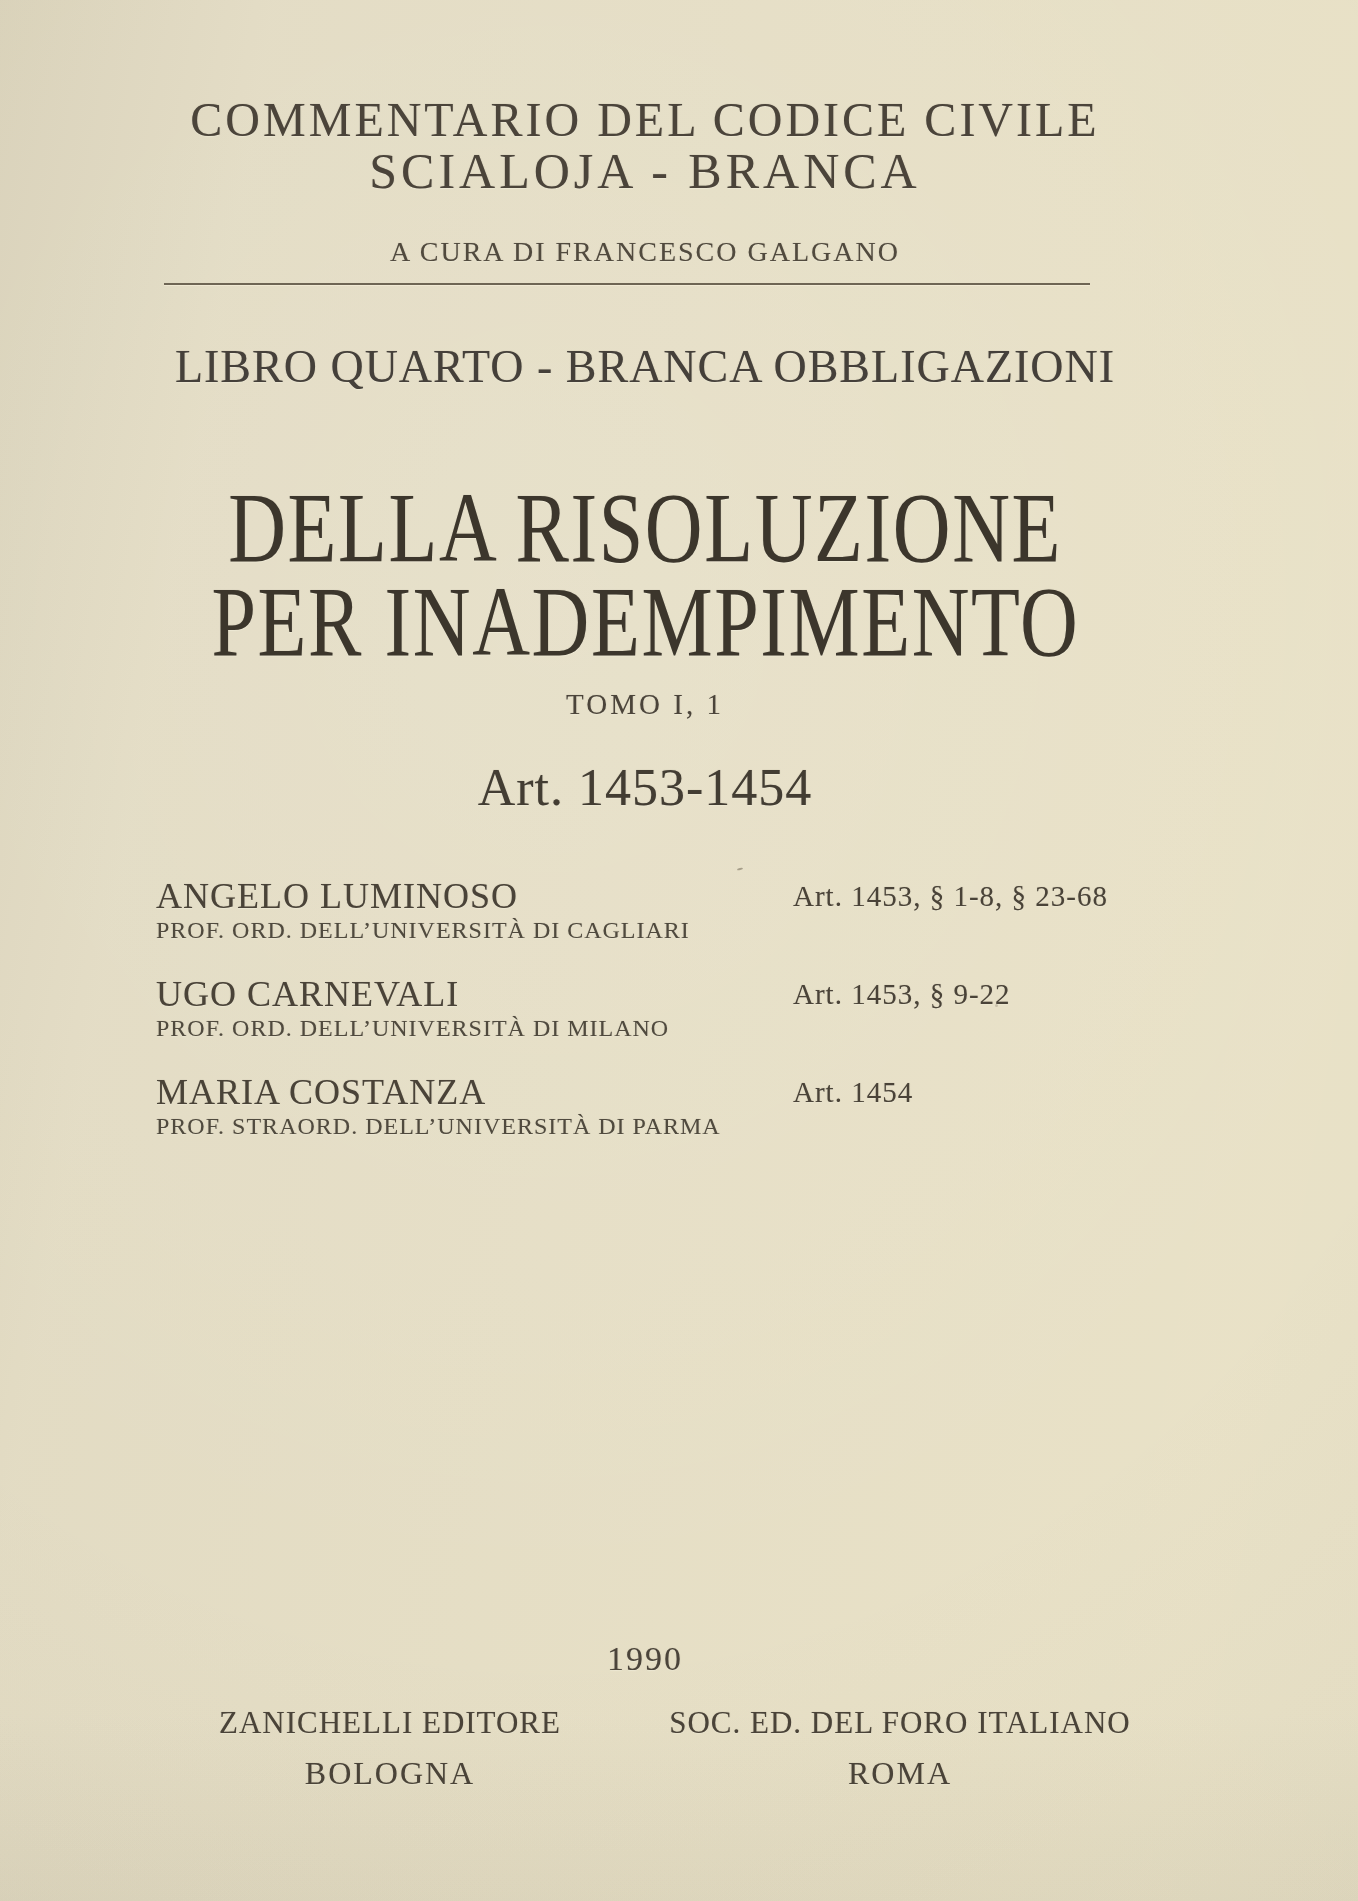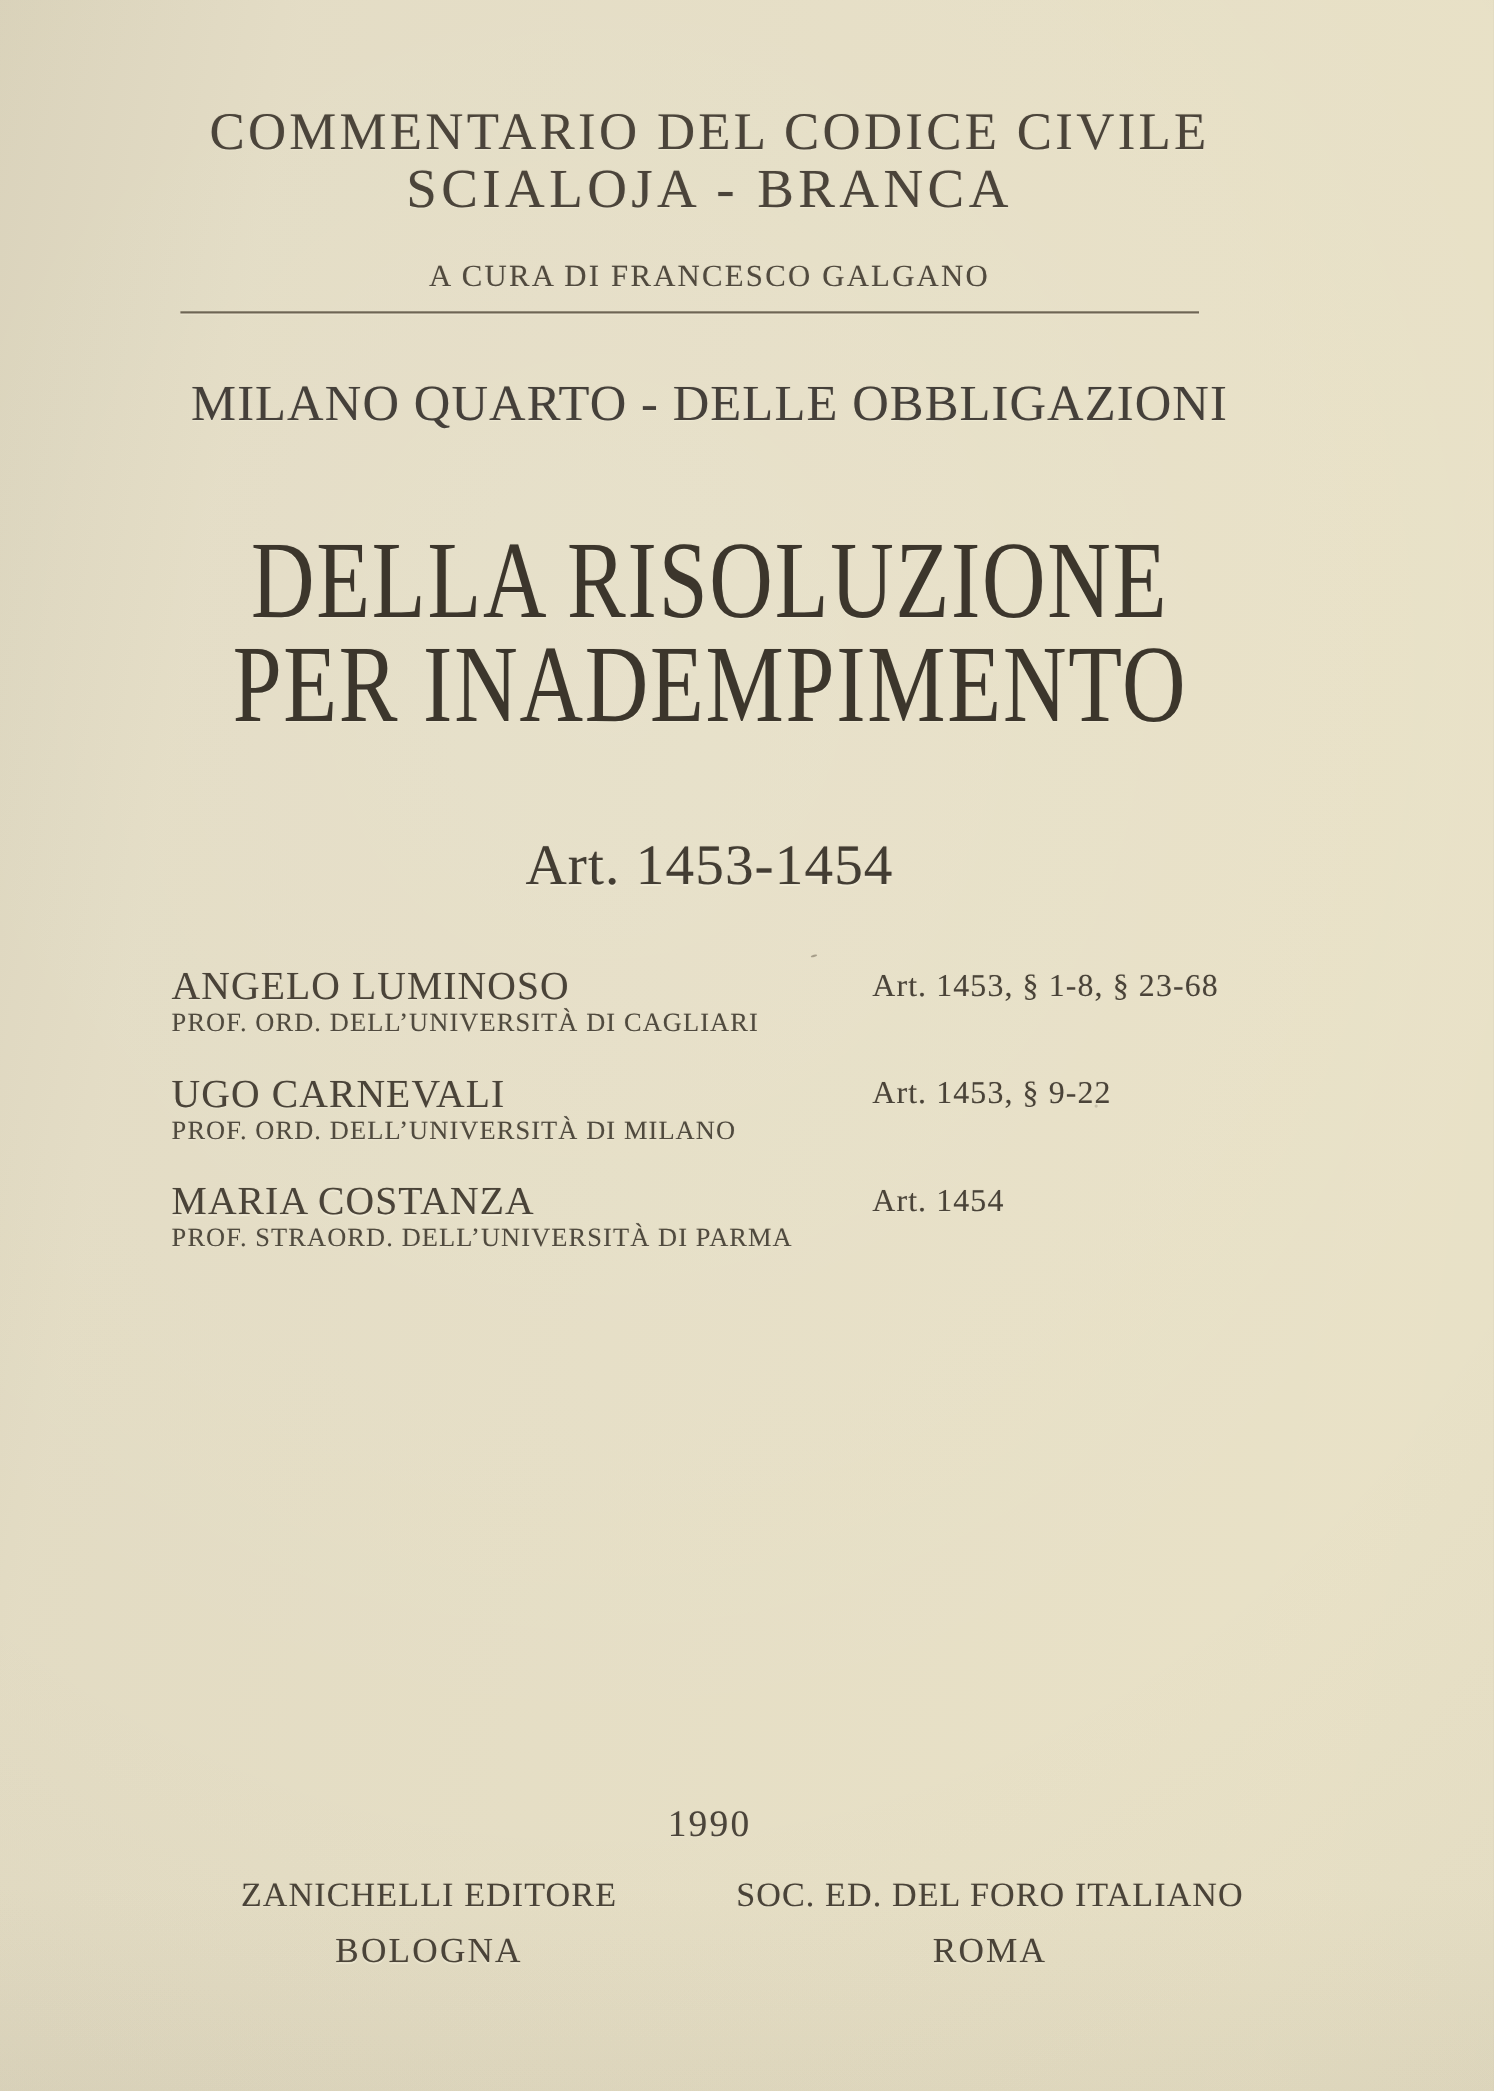--- a/index.html
+++ b/index.html
@@ -72,25 +72,26 @@
 <body>
 
 <div class="page">
 
   <div class="cline series1">COMMENTARIO DEL CODICE CIVILE</div>
   <div class="cline series2">SCIALOJA - BRANCA</div>
   <div class="cline curator">A CURA DI FRANCESCO GALGANO</div>
 
   <div class="rule"></div>
 
-  <div class="cline bookline">MILANO QUARTO - DELLE OBBLIGAZIONI</div>
+  <div class="cline bookline">LIBRO QUARTO - BRANCA OBBLIGAZIONI</div>
 
   <div class="cline maintitle title1"><span class="squeeze">DELLA RISOLUZIONE</span></div>
   <div class="cline maintitle title2"><span class="squeeze">PER INADEMPIMENTO</span></div>
 
+  <div class="cline tome">TOMO I, 1</div>
   <div class="cline articles">Art. 1453-1454</div>
 
   <div class="author-name" style="top:878px">ANGELO LUMINOSO</div>
   <div class="author-art" style="top:882px">Art. 1453, § 1-8, § 23-68</div>
   <div class="author-affil" style="top:918px">PROF. ORD. DELL’UNIVERSITÀ DI CAGLIARI</div>
 
   <div class="author-name" style="top:976px">UGO CARNEVALI</div>
   <div class="author-art" style="top:980px">Art. 1453, § 9-22</div>
   <div class="author-affil" style="top:1016px">PROF. ORD. DELL’UNIVERSITÀ DI MILANO</div>
 

